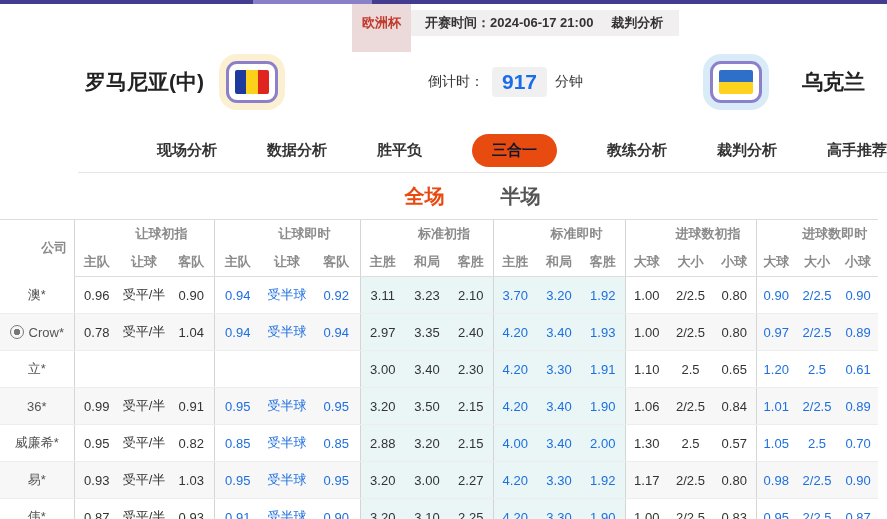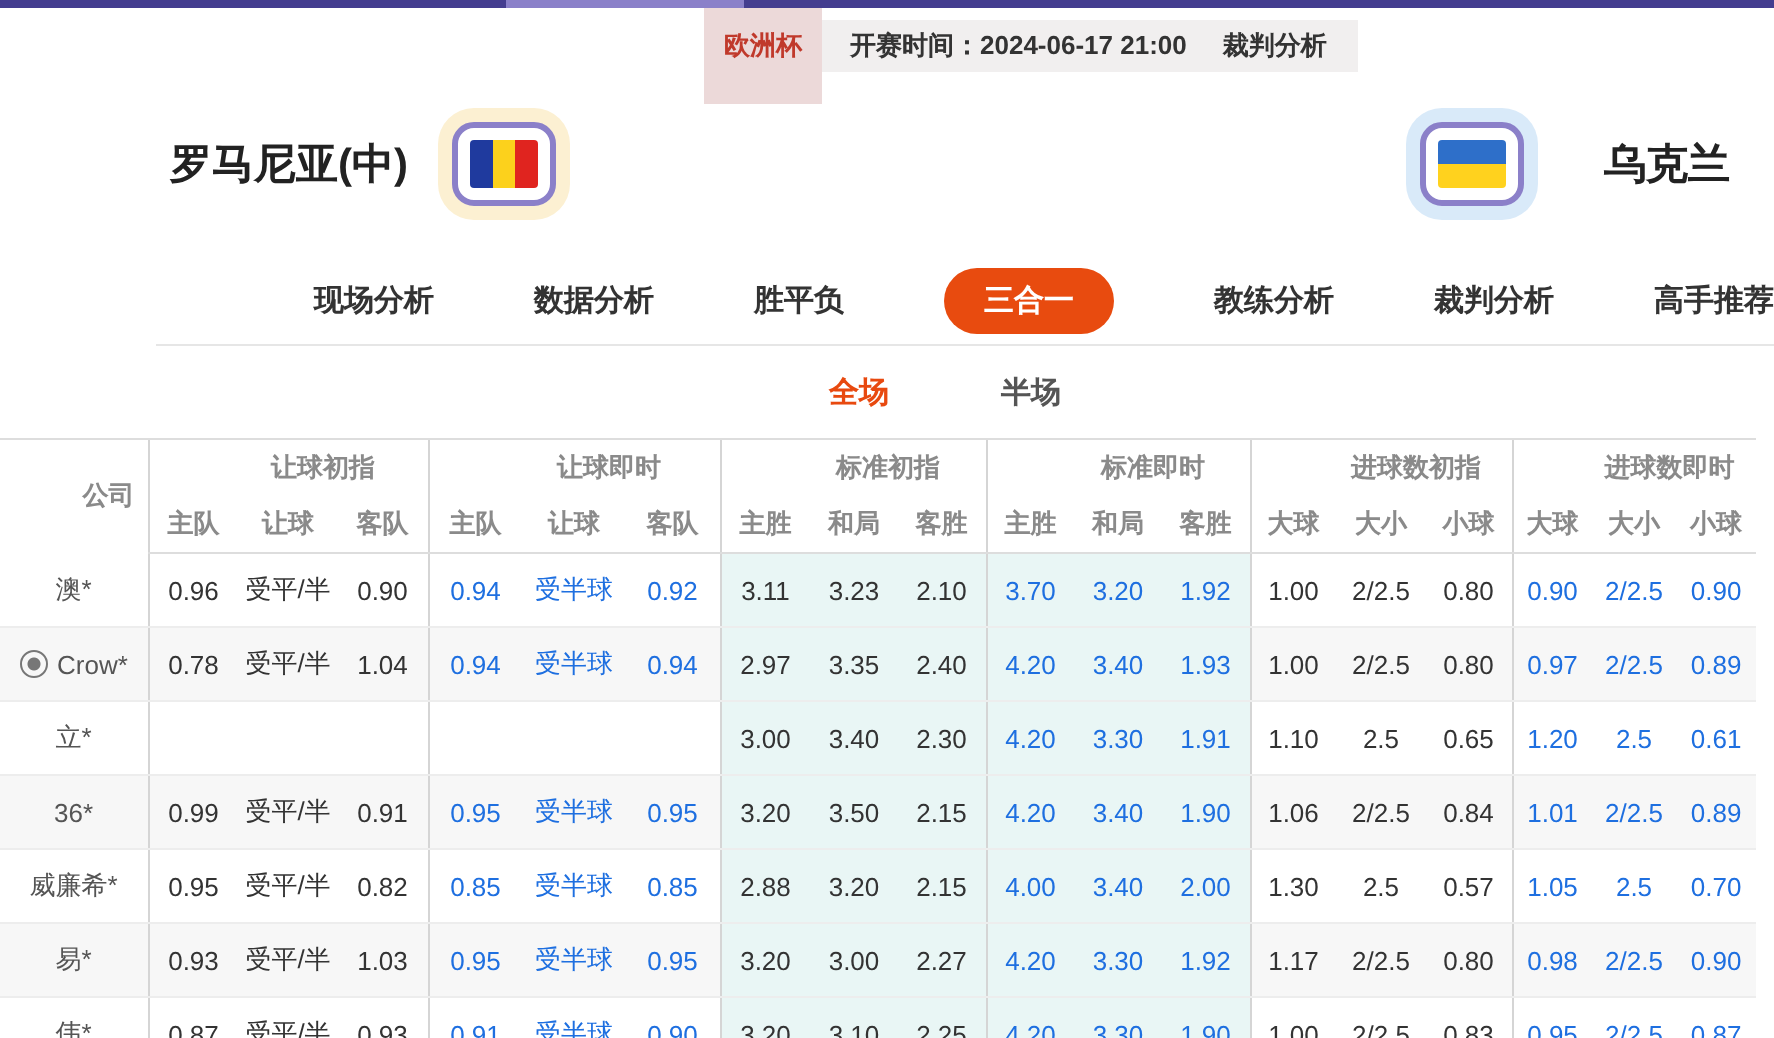--- a/index.html
+++ b/index.html
@@ -32,26 +32,26 @@
   .flag-ro{background:linear-gradient(90deg,#1f3a9e 0 33.4%,#fcd11c 33.4% 66.7%,#e0241f 66.7% 100%);}
   .flag-ua{background:linear-gradient(180deg,#2e6fc9 0 50%,#ffd21e 50% 100%);}
   .countdown{position:absolute;left:428px;top:50%;transform:translateY(-50%);display:flex;align-items:center;font-size:14px;color:#333;}
   .count-value{display:inline-block;background:#f0f0f0;border-radius:4px;padding:3px 10px;margin:0 8px;
                color:#1b6ce8;font-size:21px;font-weight:bold;}
 
   
   .nav-tabs{height:44px;border-bottom:1px solid #e6e6e6;display:flex;align-items:center;justify-content:flex-end;
             gap:50px;position:relative;left:78px;width:calc(100% - 78px);}
   .nav-tab{font-size:15px;font-weight:bold;color:#333;cursor:pointer;white-space:nowrap;}
-  .nav-tab.active{background:#e84b0f;color:#ffffff;border-radius:17px;padding:7px 20px;}
+  .nav-tab.active{background:#e84b0f;color:#0f172a;border-radius:17px;padding:7px 20px;}
 
   
   .sub-tabs{height:46px;display:flex;align-items:center;justify-content:center;gap:56px;
             position:relative;left:58px;width:calc(100% - 58px);}
-  .sub-tab{font-size:15px;font-weight:bold;color:#555;cursor:pointer;}
+  .sub-tab{font-size:20px;font-weight:bold;color:#555;cursor:pointer;}
   .sub-tab.active{color:#e8490f;}
 
   
   table.odds{border-collapse:collapse;table-layout:fixed;width:878px;font-size:13px;}
   .odds th{font-weight:bold;color:#8a8a8a;height:26px;background:#fff;}
   .odds thead tr:first-child th{border-top:1px solid #ddd;padding-left:36px;}
   .odds thead tr:last-child th{border-bottom:1px solid #ddd;text-align:center;}
   .odds td{height:34px;text-align:center;color:#333;border-bottom:1px solid #ededed;}
   .odds tbody tr:nth-child(even) td{background:#f7f7f7;}
   .odds td.tint,.odds tbody tr:nth-child(even) td.tint{background:#e9f6f5;}
@@ -76,20 +76,25 @@
     <span class="venue">裁判分析</span>
   </div>
 </div>
 
 <div class="teams-row">
   <div class="team home">
     <span class="team-name">罗马尼亚(中)</span>
     <span class="flag-box halo-home">
       <span class="flag flag-ro"></span>
     </span>
+  </div>
+  <div class="countdown">
+    <span>倒计时：</span>
+    <span class="count-value">917</span>
+    <span>分钟</span>
   </div>
   <div class="team away">
     <span class="flag-box halo-away">
       <span class="flag flag-ua"></span>
     </span>
     <span class="team-name">乌克兰</span>
   </div>
 </div>
 
 <div class="nav-tabs" id="nav-tabs">

